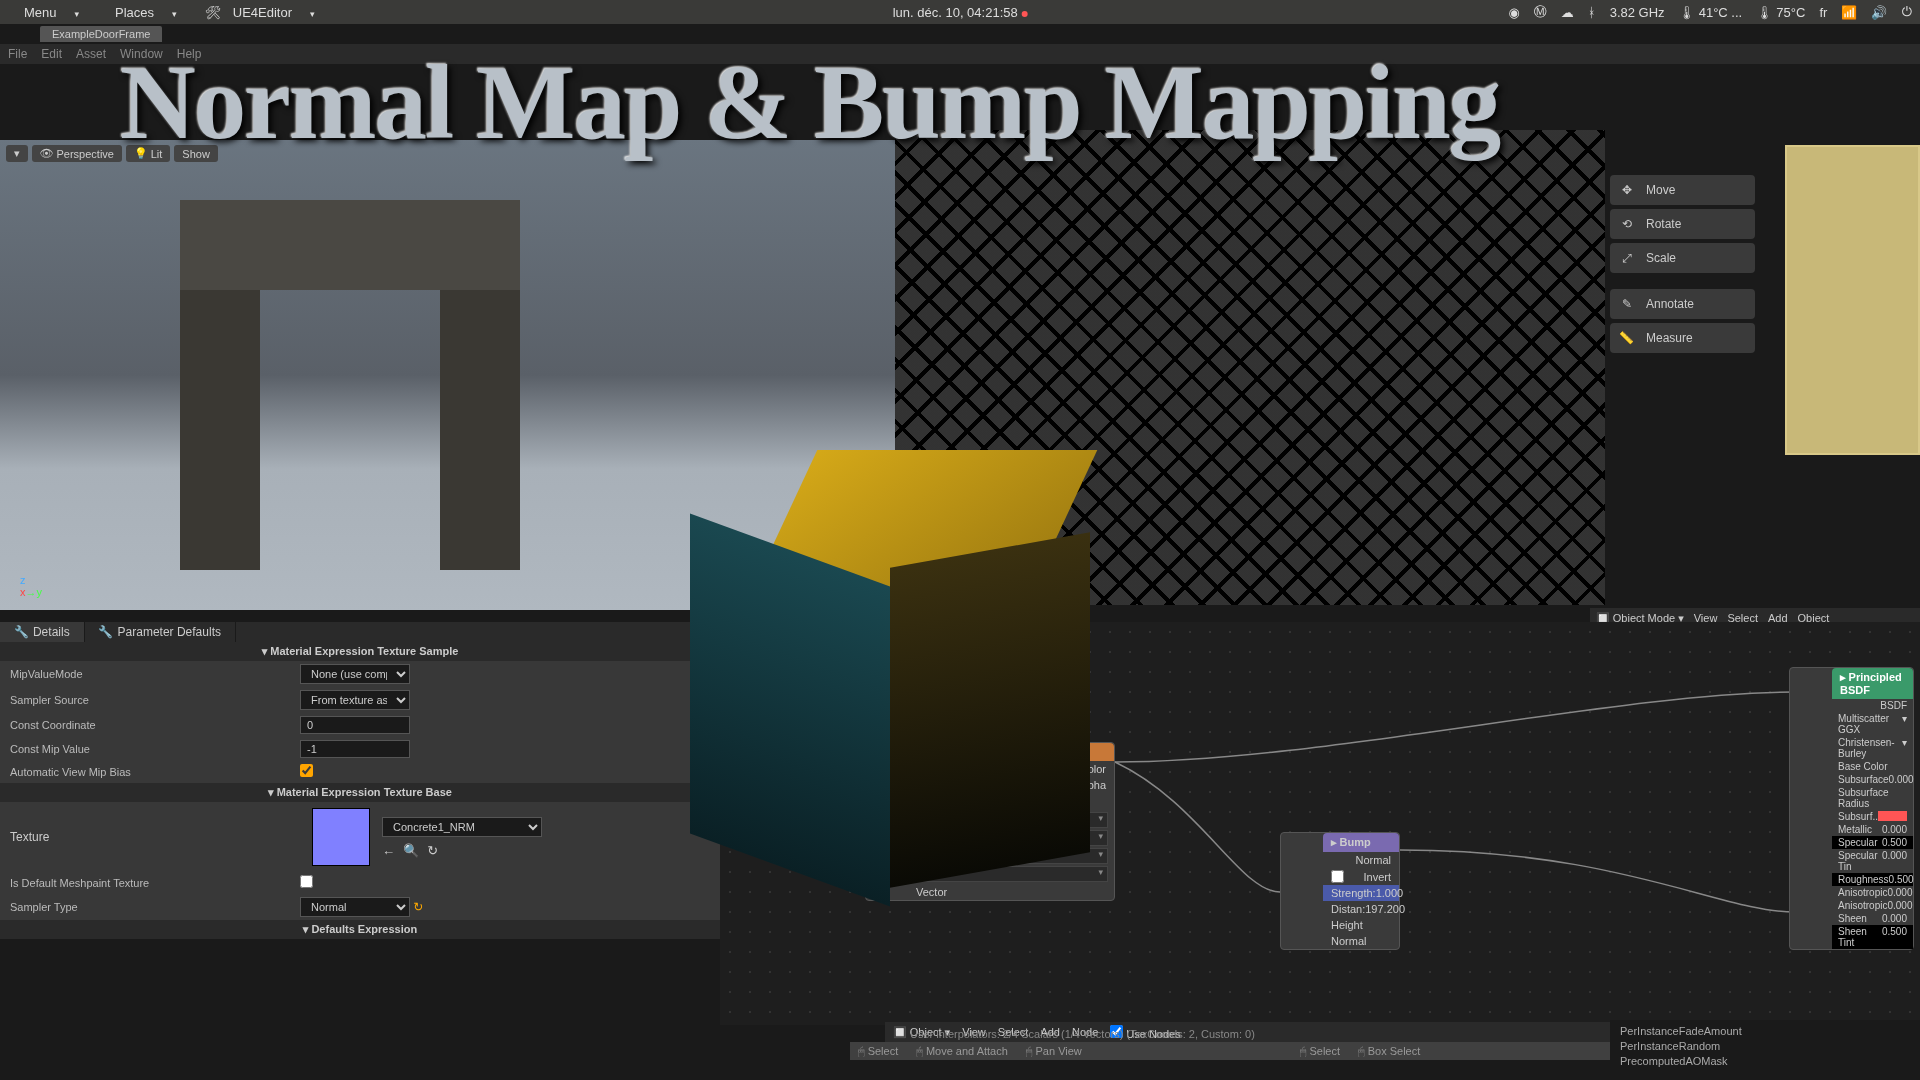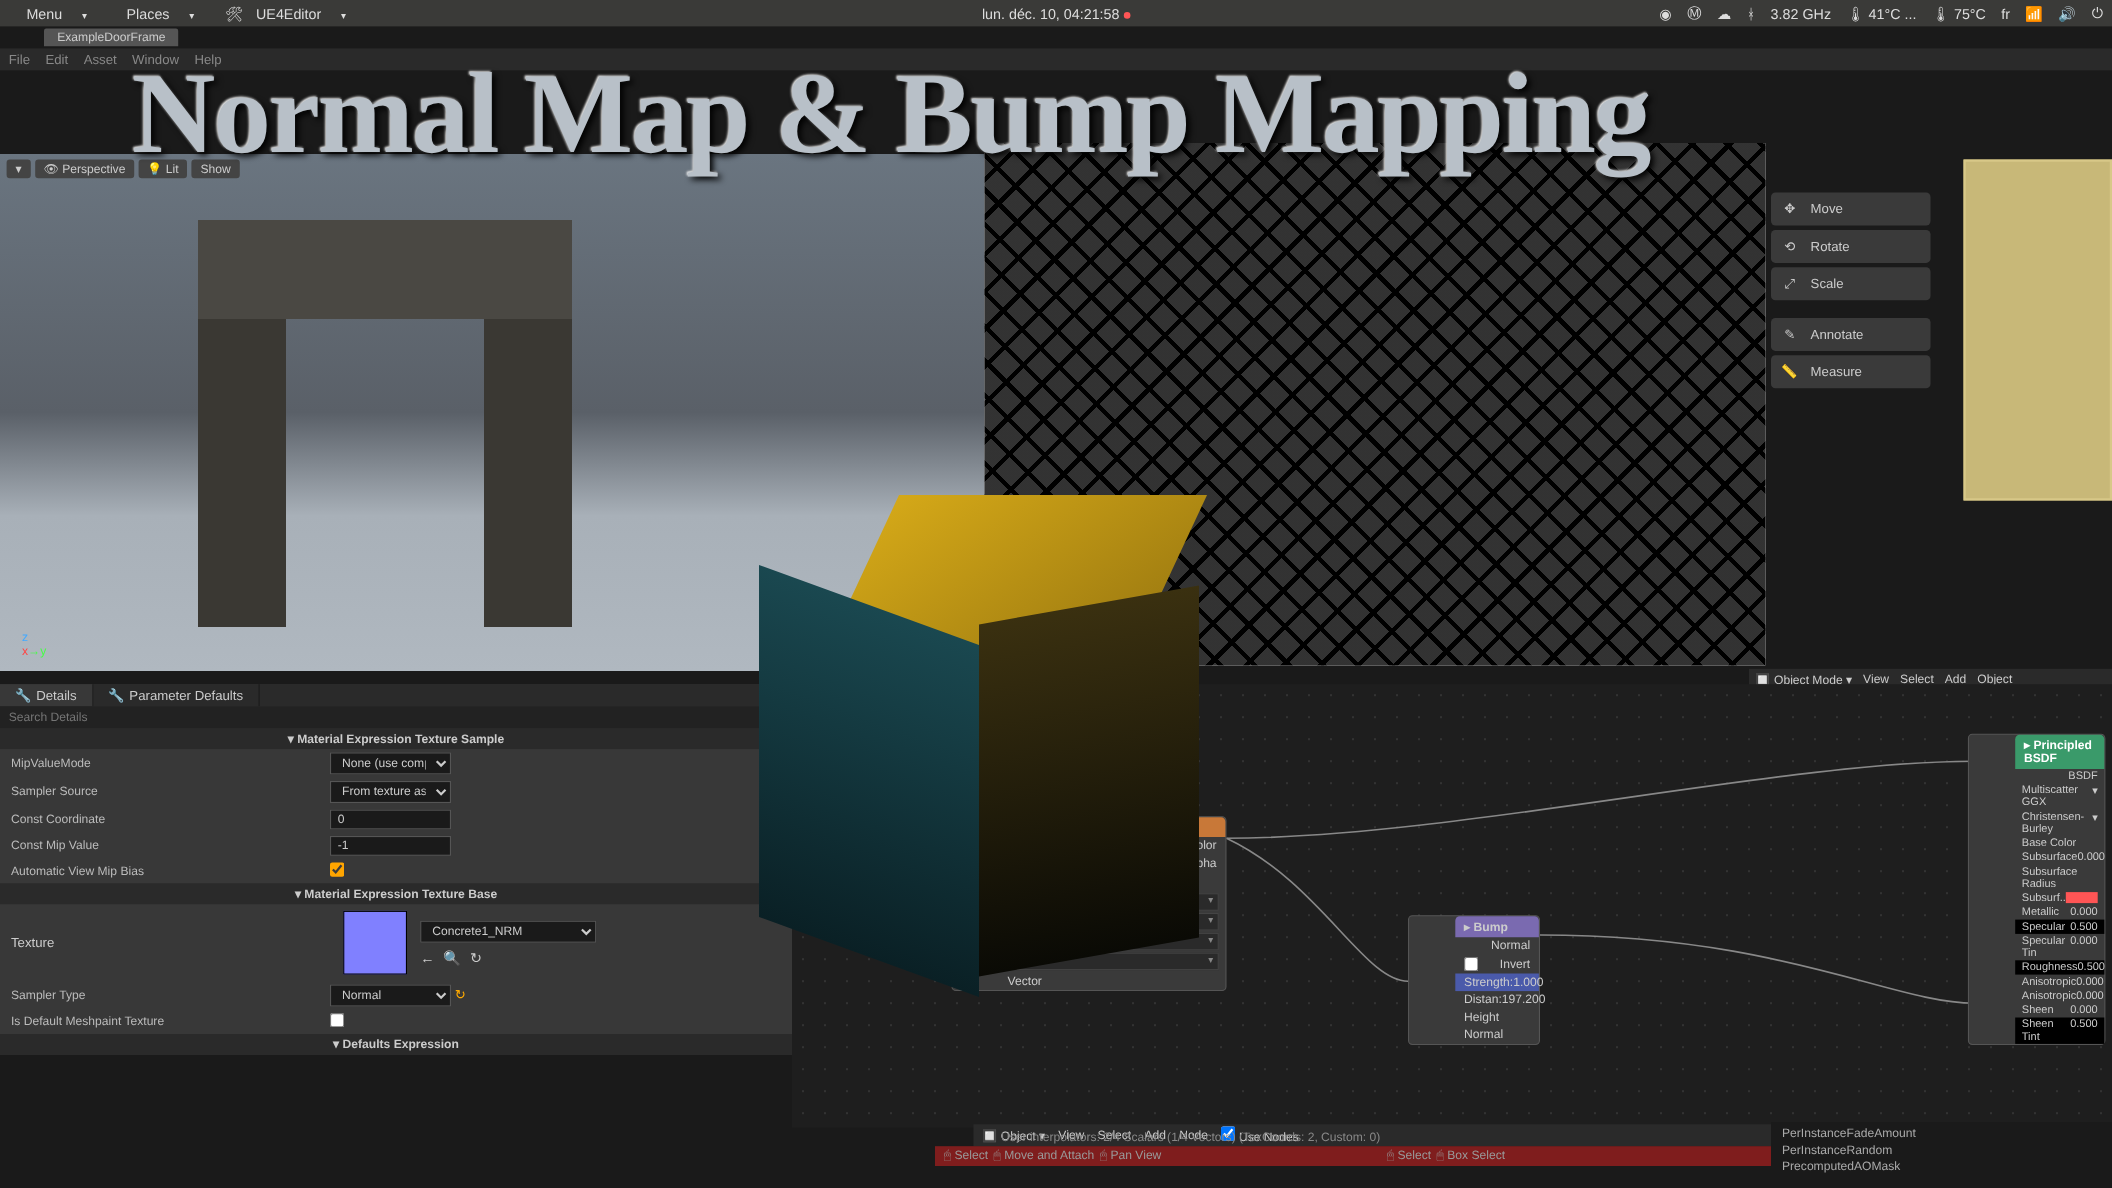--- a/index.html
+++ b/index.html
@@ -91,21 +91,21 @@
 .bump-node .nh { background:#7a6ab0; }
 
 .bsdf-node { right:6px; top:45px; width:125px; }
 .bsdf-node .nh { background:#3a9a6a; color:#fff; }
 .bsdf-node .param { display:flex; justify-content:space-between; padding:1px 6px; font-size:10px; }
 .bsdf-node .param.hl { background:#000000; }
 .bsdf-node .swatch { width:30px; height:10px; background:#f55; }
 
 
 .ne-footer { position:absolute; bottom:38px; left:885px; right:0; height:20px; background:#2a2a2a; display:flex; align-items:center; gap:12px; padding:0 8px; font-size:11px; }
-.ne-footer2 { position:absolute; bottom:20px; left:850px; right:0; height:18px; background:#7f1d1d; display:flex; align-items:center; gap:5px; padding:0 8px; font-size:11px; color:#999; }
+.ne-footer2 { position:absolute; bottom:20px; left:850px; right:0; height:18px; background:#404040; display:flex; align-items:center; gap:18px; padding:0 8px; font-size:11px; color:#999; }
 
 
 .outliner { position:absolute; bottom:0; right:0; width:310px; height:60px; background:#1a1a1a; padding:4px 10px; font-size:11px; color:#aaa; line-height:15px; }
 .interp { position:absolute; bottom:40px; left:910px; font-size:11px; color:#888; }
 
 svg.connector { position:absolute; top:0; left:0; width:100%; height:100%; pointer-events:none; }
 
 .ico-dot { width:6px; height:6px; border-radius:50%; background:#f55; display:inline-block; }
 </style>
 </head>
@@ -204,21 +204,20 @@
   <span>Select</span>
   <span>Add</span>
   <span>Object</span>
 </div>
 
 <div class="details">
   <div class="tabs">
     <div class="t active">🔧 <span>Details</span></div>
     <div class="t">🔧 <span>Parameter Defaults</span></div>
   </div>
-  <input class="search" placeholder="Search Details" style="">
   <div class="section-h">▾ <span>Material Expression Texture Sample</span></div>
   <div class="row">
       <div class="lbl">MipValueMode</div>
       <div class="ctrl"><select><option>None (use computed mip level)</option></select></div>
     </div>
   <div class="row">
       <div class="lbl">Sampler Source</div>
       <div class="ctrl"><select><option>From texture asset</option></select></div>
     </div>
   <div class="row">
@@ -240,26 +239,26 @@
     <div class="tex-sub">
       <select style="width:160px"><option>Concrete1_NRM</option></select>
       <div class="tex-icons">
         <span>←</span>
         <span>🔍</span>
         <span>↻</span>
       </div>
     </div>
   </div>
   <div class="row">
+      <div class="lbl">Is Default Meshpaint Texture</div>
+      <div class="ctrl"><input type="checkbox" style=""></div>
+    </div>
+  <div class="row">
       <div class="lbl">Sampler Type</div>
       <div class="ctrl"><select><option>Normal</option></select> <span style="color:#fa0">↻</span></div>
-    </div>
-  <div class="row">
-      <div class="lbl">Is Default Meshpaint Texture</div>
-      <div class="ctrl"><input type="checkbox" style=""></div>
     </div>
   <div class="section-h">▾ <span>Defaults Expression</span></div>
 </div>
 
 <div class="node-area">
   <svg class="connector">
       <path d="M 395 140 C 600 140 900 70 1075 70" stroke="#888" fill="none" stroke-width="1.5"></path>
       <path d="M 395 140 C 480 180 520 270 560 270" stroke="#888" fill="none" stroke-width="1.5"></path>
       <path d="M 680 228 C 900 228 1000 290 1075 290" stroke="#888" fill="none" stroke-width="1.5"></path>
     </svg>

